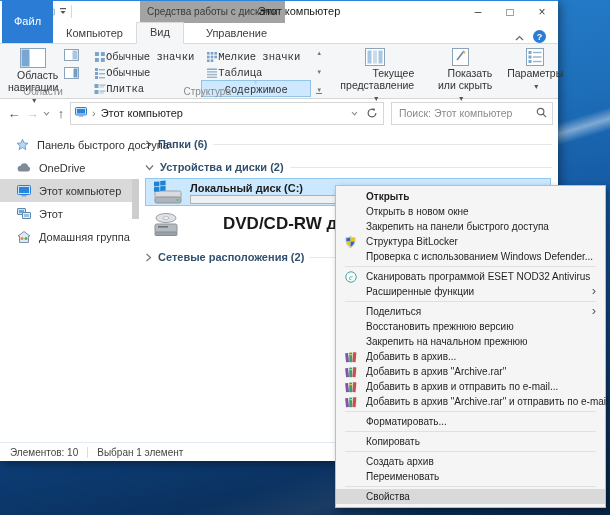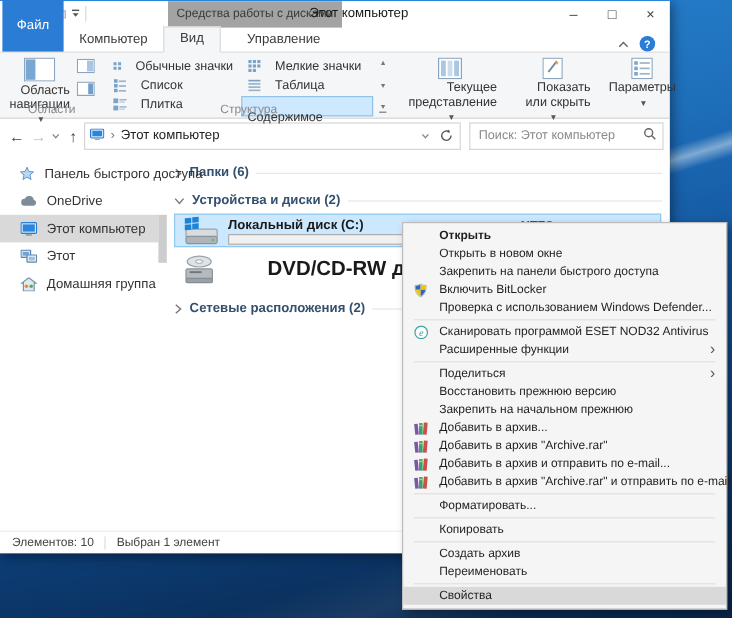--- a/index.html
+++ b/index.html
@@ -43,21 +43,21 @@
   .rgroup{position:relative;display:flex;padding:2px 3px 13px 3px;}
   .glabel{position:absolute;bottom:1px;left:0;right:0;text-align:center;font-size:10px;color:#8a8a8a;}
   .vsep{width:1px;background:#e0e0e0;margin:3px 1px;}
   .bigbtn{display:flex;flex-direction:column;align-items:center;justify-content:flex-start;
     font-size:10.5px;line-height:1.12;text-align:right;color:#333;padding:1px 3px;}
   .bigbtn .bicon{height:22px;display:flex;align-items:center;margin:1px 0 2px;}
   .dd::after{content:"▾";font-size:8px;color:#555;margin-left:2px;}
   .minicol{display:flex;flex-direction:column;gap:4px;margin:3px 2px 0 3px;}
   .viewgrid{display:grid;grid-template-rows:repeat(3,16px);grid-auto-flow:column;
     grid-auto-columns:110px;column-gap:2px;margin-top:2px;font-size:10.5px;align-content:start;}
-  .vitem{display:flex;gap:11px;height:15px;padding:0 4px;border:1px solid transparent;color:#333;white-space:nowrap;}
+  .vitem{display:flex;align-items:center;gap:0;height:15px;padding:0 4px;border:1px solid transparent;color:#333;white-space:nowrap;font-family:Liberation Mono, monospace;}
   .vitem.sel{background:#cde8ff;border-color:#92c4e8;flex-direction:column;}
   .scrollcol{display:flex;flex-direction:column;justify-content:space-between;height:44px;
     margin:4px 3px 0 5px;font-size:6px;color:#777;align-items:center;}
   .scrollcol .more{border-bottom:1px solid #777;}
   
   .addressrow{height:28px;flex:0 0 28px;display:flex;align-items:center;padding:0 5px;background:#fff;}
   .navbtn{width:22px;height:22px;display:flex;align-items:center;justify-content:center;
     font-size:13px;color:#444;}
   .navbtn.disabled{color:#c4c4c4;}
   .navbtn.small{width:13px;}
@@ -216,21 +216,21 @@
         </div>
         <div class="vitem">
           <svg width="12" height="12" viewBox="0 0 12 12">
               <rect x="1" y="1" width="3" height="3" fill="#7ba3c9"></rect>
               <rect x="5" y="2" width="6" height="1.4" fill="#9ab4ca"></rect>
               <rect x="1" y="5" width="3" height="3" fill="#7ba3c9"></rect>
               <rect x="5" y="6" width="6" height="1.4" fill="#9ab4ca"></rect>
               <rect x="1" y="9" width="3" height="3" fill="#7ba3c9"></rect>
               <rect x="5" y="10" width="6" height="1.4" fill="#9ab4ca"></rect>
             </svg>
-          <span>Список</span>
+          <span>Обычные</span>
         </div>
         <div class="vitem">
           <svg width="12" height="12" viewBox="0 0 12 12">
               <rect x="0.5" y="1" width="4" height="4" fill="#7ba3c9"></rect>
               <rect x="5.5" y="1.5" width="6" height="1.2" fill="#9ab4ca"></rect>
               <rect x="5.5" y="3.4" width="4.5" height="1.2" fill="#bccfdf"></rect>
               <rect x="0.5" y="7" width="4" height="4" fill="#7ba3c9"></rect>
               <rect x="5.5" y="7.5" width="6" height="1.2" fill="#9ab4ca"></rect>
               <rect x="5.5" y="9.4" width="4.5" height="1.2" fill="#bccfdf"></rect>
             </svg>
@@ -509,21 +509,21 @@
   <div class="mi">
     <span class="mico">
       <svg width="11" height="12" viewBox="0 0 12 13">
           <path d="M6 0.5C4.5 1.6 2.8 2 1 2c0 5 1 8.5 5 10.5 4-2 5-5.5 5-10.5-1.8 0-3.5-.4-5-1.5z" fill="#fff" stroke="#8a8f94" stroke-width="0.6"></path>
           <path d="M6 1.2V6H1.6C1.5 4.8 1.4 3.6 1.4 2.4 3 2.3 4.6 2 6 1.2z" fill="#2f66c4"></path>
           <path d="M6 1.2V6h4.4c.1-1.2.2-2.4.2-3.6C9 2.3 7.4 2 6 1.2z" fill="#f3c300"></path>
           <path d="M6 6v5.9C3.3 10.4 2.1 8.4 1.6 6z" fill="#f3c300"></path>
           <path d="M6 6v5.9c2.7-1.5 3.9-3.5 4.4-5.9z" fill="#2f66c4"></path>
         </svg>
     </span>
-      <span>Включить BitLocker</span>
+      <span>Структура BitLocker</span>
     </div>
   <div class="mi">
       <span>Проверка с использованием Windows Defender...</span>
     </div>
   <div class="msep"></div>
   <div class="mi">
     <span class="mico">
       <svg width="12" height="12" viewBox="0 0 12 12">
           <circle cx="6" cy="6" r="5.2" fill="#fff" stroke="#3aa79f" stroke-width="1"></circle>
           <text x="6" y="8.8" font-size="8.5" font-family="Liberation Serif, serif" font-style="italic" fill="#3aa79f" text-anchor="middle">e</text>

